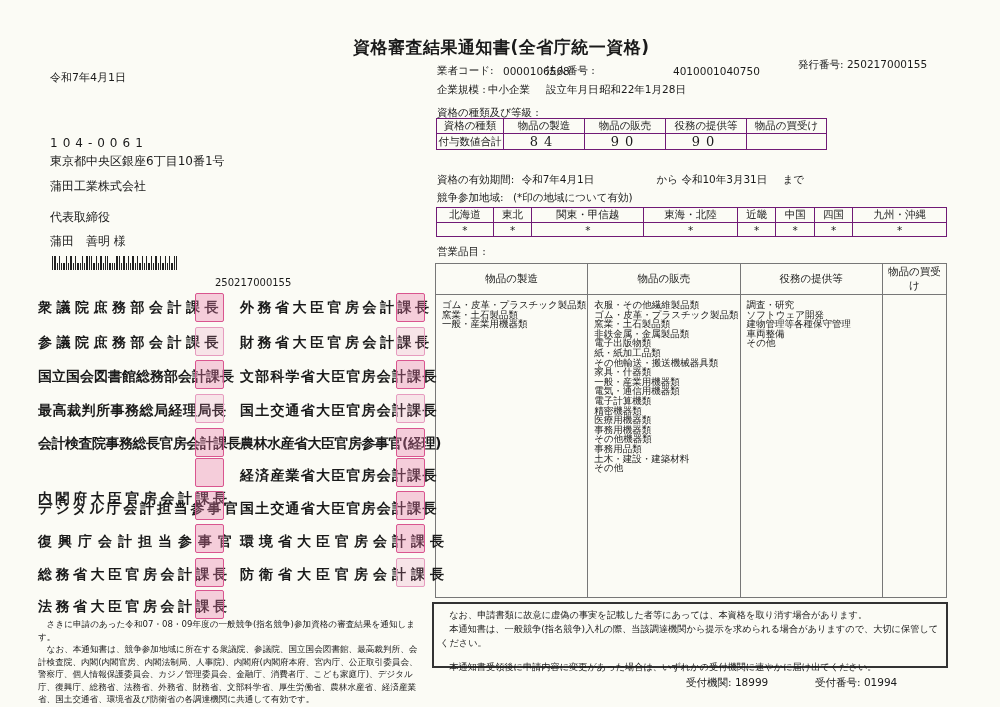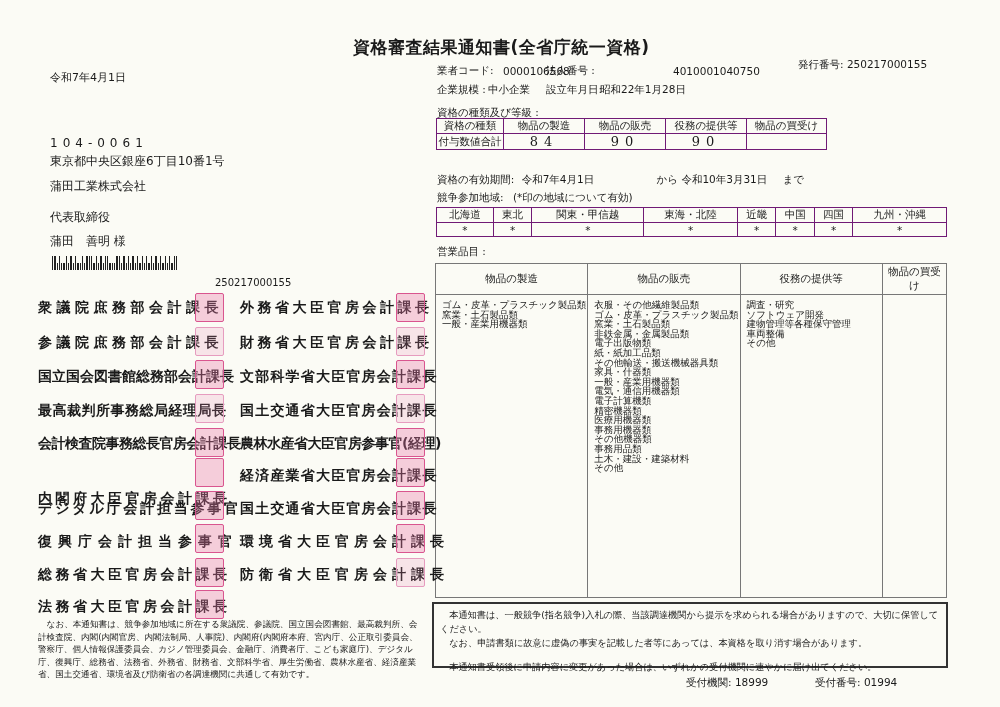--- a/index.html
+++ b/index.html
@@ -282,26 +282,27 @@
   <div class="stamp" style="left:396px;top:458px;"></div>
   <div class="abs dept" style="left:240px;top:500px;letter-spacing:1.2px;">国土交通省大臣官房会計課長</div>
   <div class="stamp" style="left:396px;top:491px;"></div>
   <div class="abs dept" style="left:240px;top:533px;letter-spacing:5px;">環境省大臣官房会計課長</div>
   <div class="stamp" style="left:396px;top:524px;"></div>
   <div class="abs dept" style="left:240px;top:566px;letter-spacing:5px;">防衛省大臣官房会計課長</div>
   <div class="stamp faint" style="left:396px;top:558px;"></div>
 </div>
 
 <div class="para">
+  <div style="text-indent:1em">さきに申請のあった令和07・08・09年度の一般競争(指名競争)参加資格の審査結果を通知します。</div>
   <div style="text-indent:1em">なお、本通知書は、競争参加地域に所在する衆議院、参議院、国立国会図書館、最高裁判所、会計検査院、内閣(内閣官房、内閣法制局、人事院)、内閣府(内閣府本府、宮内庁、公正取引委員会、警察庁、個人情報保護委員会、カジノ管理委員会、金融庁、消費者庁、こども家庭庁)、デジタル庁、復興庁、総務省、法務省、外務省、財務省、文部科学省、厚生労働省、農林水産省、経済産業省、国土交通省、環境省及び防衛省の各調達機関に共通して有効です。</div>
 </div>
 
 <div class="notice-box">
+  <div style="text-indent:1em">なお、申請書類に故意に虚偽の事実を記載した者等にあっては、本資格を取り消す場合があります。</div>
   <div style="text-indent:1em">本通知書は、一般競争(指名競争)入札の際、当該調達機関から提示を求められる場合がありますので、大切に保管してください。</div>
-  <div style="text-indent:1em">なお、申請書類に故意に虚偽の事実を記載した者等にあっては、本資格を取り消す場合があります。</div>
   <div style="text-indent:1em;margin-top:10px">本通知書受領後に申請内容に変更があった場合は、いずれかの受付機関に速やかに届け出てください。</div>
 </div>
 
 <div class="abs small" style="left:686px;top:676px;">
   <span>受付機関:</span>
   <span>18999</span>
 </div>
 <div class="abs small" style="left:815px;top:676px;">
   <span>受付番号:</span>
   <span>01994</span>

